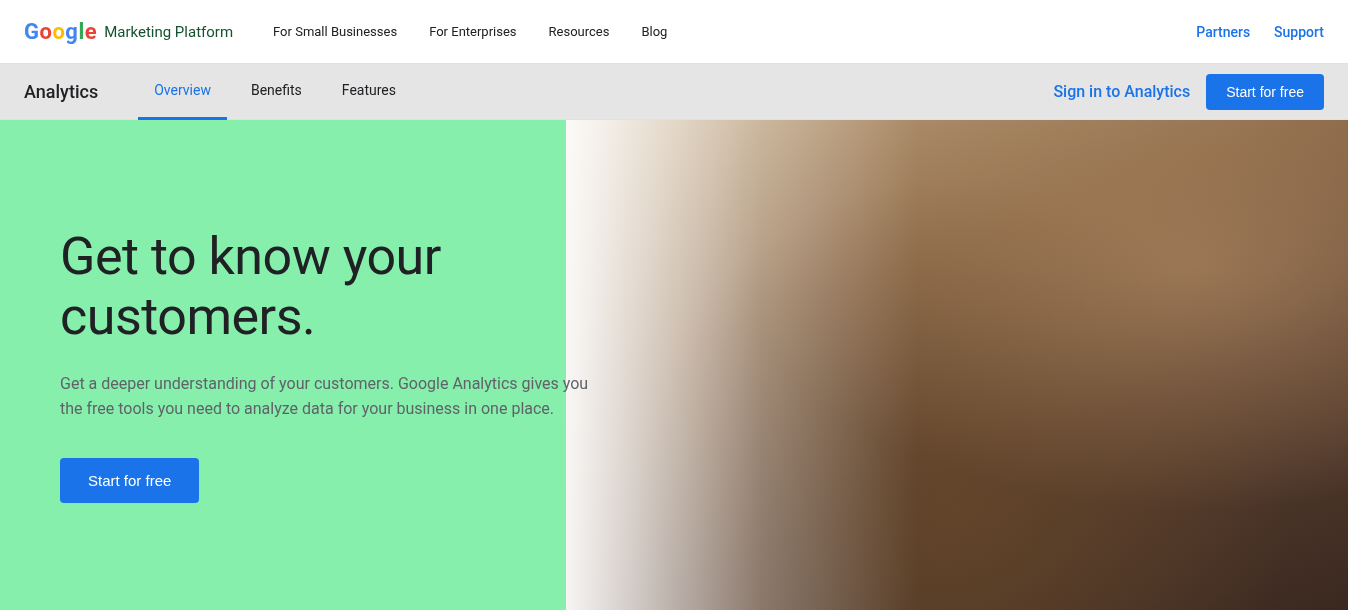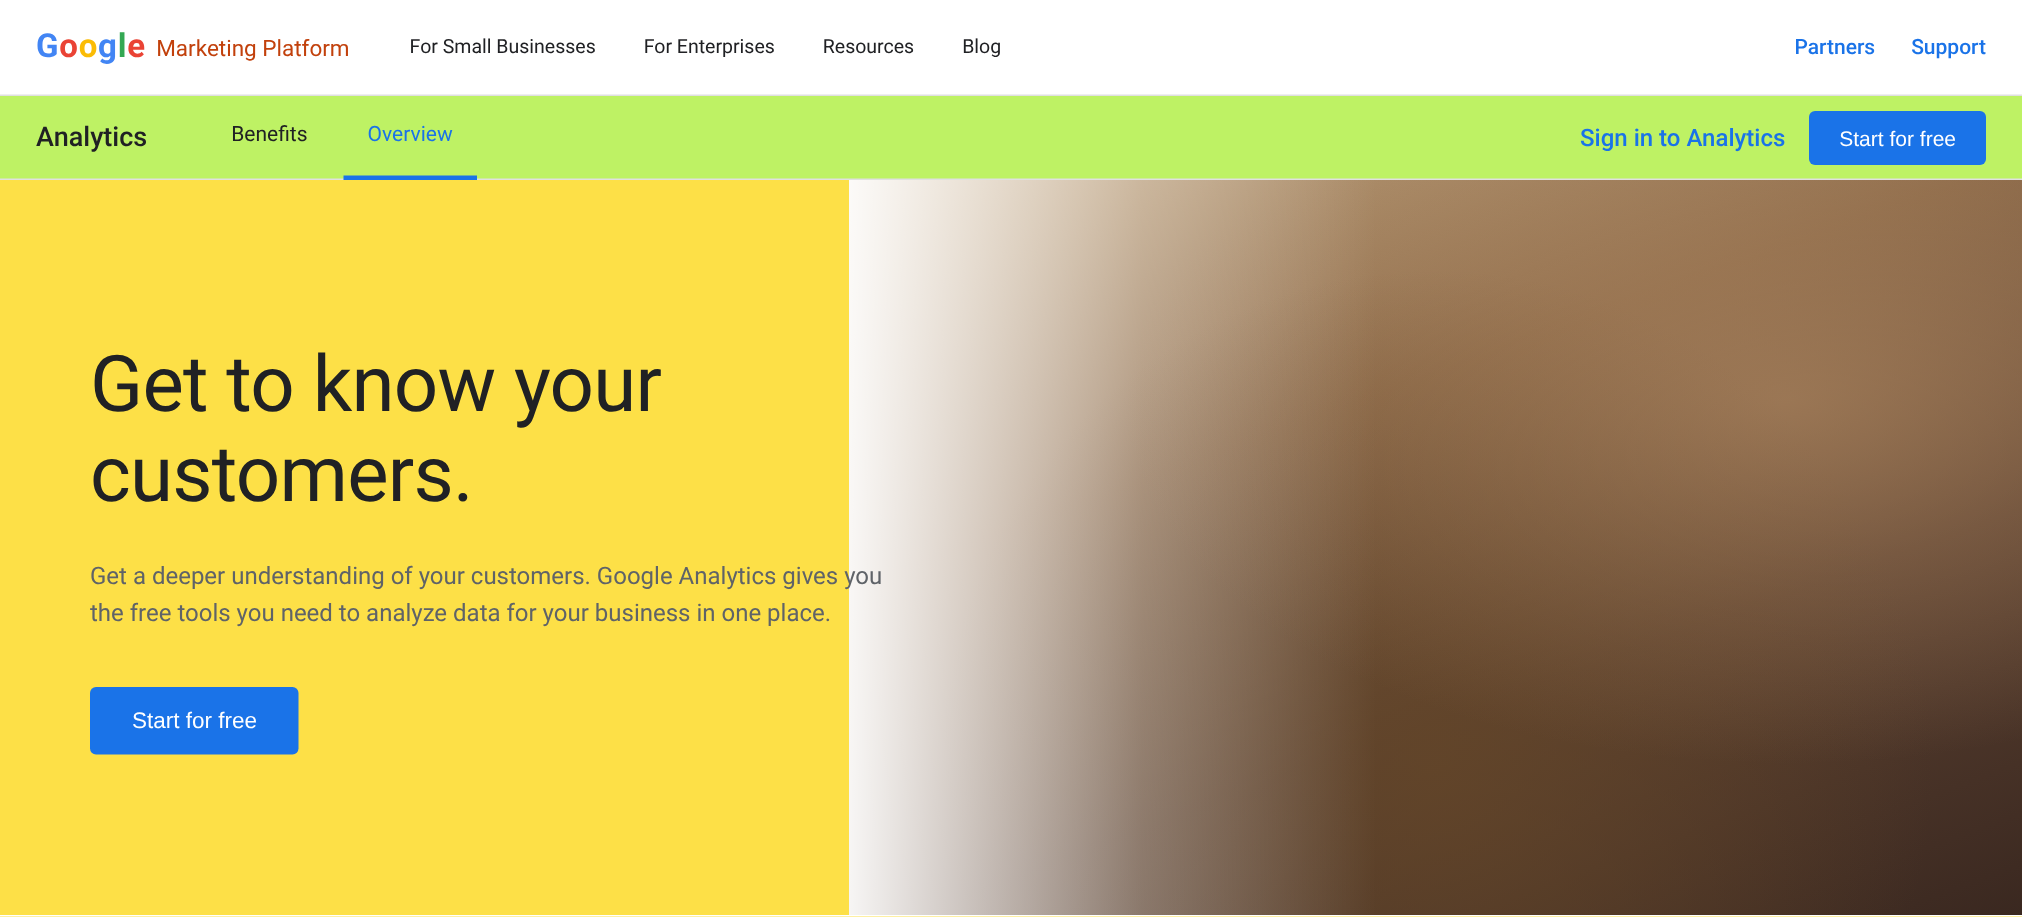--- a/index.html
+++ b/index.html
@@ -29,21 +29,21 @@
       font-size: 22px;
       font-weight: 700;
       letter-spacing: -0.5px;
     }
     .g-blue { color: #4285F4; }
     .g-red { color: #EA4335; }
     .g-yellow { color: #FBBC05; }
     .g-green { color: #34A853; }
     .logo-text {
       font-size: 15px;
-      color: #c2410c;
+      color: #14532d;
       font-weight: 400;
       white-space: nowrap;
     }
     .top-nav-links {
       display: flex;
       align-items: center;
       gap: 32px;
       flex: 1;
     }
     .top-nav-link {
@@ -67,21 +67,21 @@
       font-weight: 500;
     }
 
     
     .secondary-nav {
       display: flex;
       align-items: center;
       padding: 0 24px;
       height: 56px;
       border-bottom: 1px solid #e0e0e0;
-      background: #bef264;
+      background: #e5e5e5;
       position: relative;
       z-index: 10;
     }
     .analytics-label {
       font-size: 18px;
       font-weight: 500;
       color: #202124;
       margin-right: 40px;
       flex-shrink: 0;
     }
@@ -129,21 +129,21 @@
       font-size: 14px;
       font-weight: 500;
       cursor: pointer;
       white-space: nowrap;
     }
 
     
     .hero {
       display: flex;
       position: relative;
-      background: #fde047;
+      background: #86efac;
       min-height: 490px;
       overflow: hidden;
     }
     .hero-content {
       width: 55%;
       padding: 60px 60px 60px 60px;
       display: flex;
       flex-direction: column;
       justify-content: center;
       z-index: 2;
@@ -233,22 +233,23 @@
   <div class="top-nav-right">
     <a class="top-nav-right-link">Partners</a>
     <a class="top-nav-right-link">Support</a>
   </div>
 </nav>
 
 <nav class="secondary-nav">
   <span class="analytics-label">Analytics</span>
 
   <div class="secondary-nav-links">
+    <a class="sec-nav-link active">Overview</a>
     <a class="sec-nav-link">Benefits</a>
-    <a class="sec-nav-link active">Overview</a>
+    <a class="sec-nav-link">Features</a>
   </div>
 
   <div class="secondary-nav-right">
     <a class="sign-in-link">Sign in to Analytics</a>
     <button class="start-free-btn">Start for free</button>
   </div>
 </nav>
 
 <section class="hero">
   <div class="hero-content">

